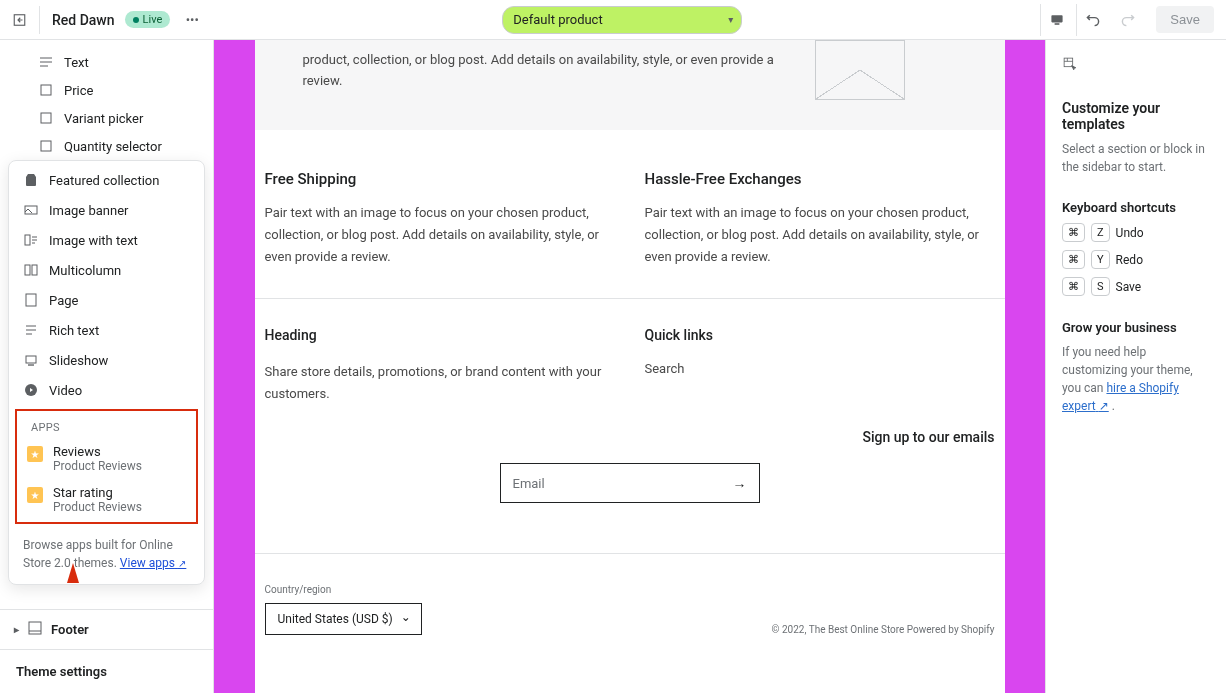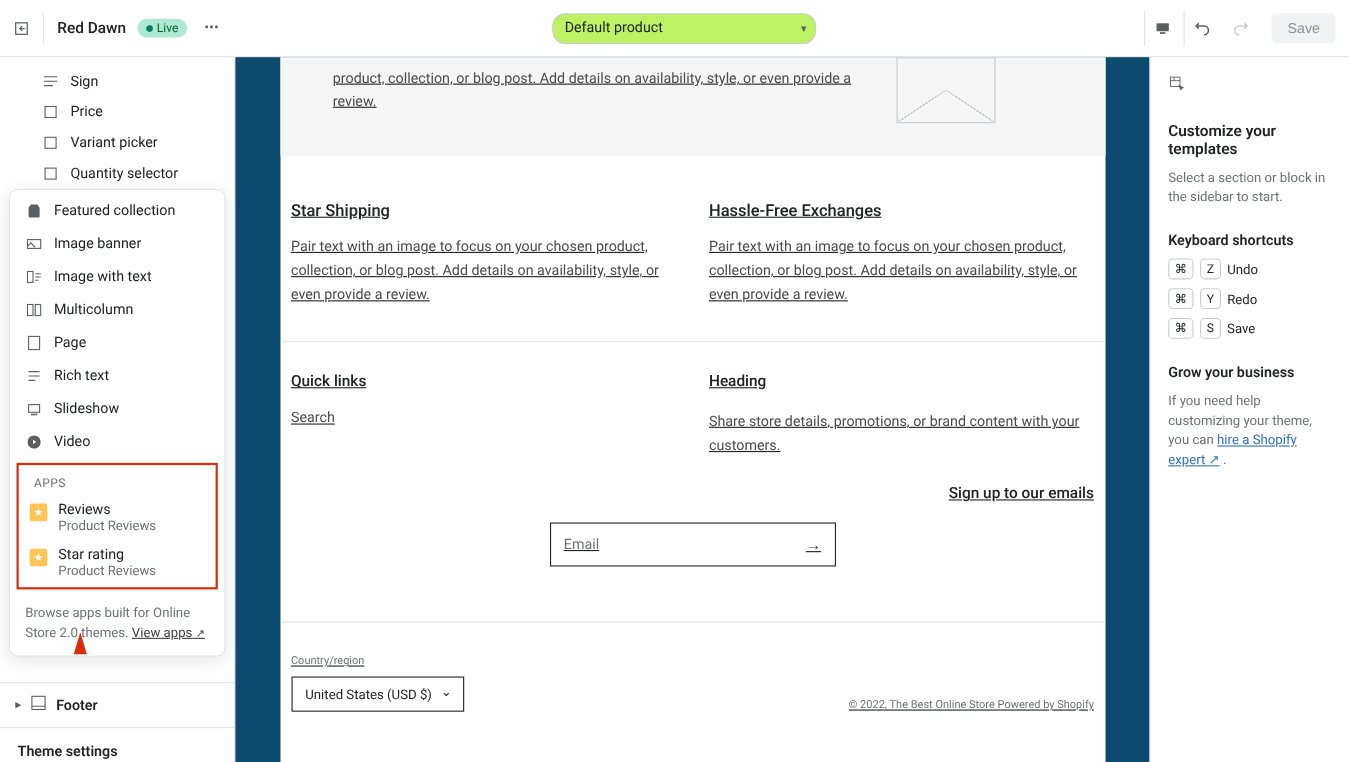--- a/index.html
+++ b/index.html
@@ -1,18 +1,18 @@
 <!DOCTYPE html>
 <html><head>
 <meta charset="utf-8">
 <style>
   * { box-sizing: border-box; margin: 0; padding: 0; }
   body { font-family: -apple-system, BlinkMacSystemFont, "Segoe UI", Roboto, sans-serif; font-size: 13px; color: #202223; background: #fff; }
   
-  .topbar { height: 52px; border-bottom: 1px solid #e1e3e5; display: flex; align-items: center; justify-content: flex-start; padding: 0 12px; }
+  .topbar { height: 40px; border-bottom: 1px solid #e1e3e5; display: flex; align-items: center; justify-content: flex-start; padding: 0 12px; }
   .topbar-left { display: flex; align-items: center; gap: 10px; }
   .exit-btn { width: 28px; height: 28px; display: flex; align-items: center; justify-content: center; border: none; background: none; cursor: pointer; border-right: 1px solid #e1e3e5; padding-right: 12px; margin-right: 2px; }
   .shop-name { font-weight: 500; font-size: 14px; }
   .live-badge { background: #aee9d1; color: #0a5f35; font-size: 11px; padding: 2px 8px; border-radius: 10px; display: inline-flex; align-items: center; gap: 4px; }
   .live-badge::before { content: ""; width: 6px; height: 6px; background: #008060; border-radius: 50%; }
   .more-btn { width: 24px; height: 24px; display: flex; align-items: center; justify-content: center; cursor: pointer; color: #5c5f62; }
   .topbar-center { flex: 1; display: flex; justify-content: center; }
   .product-select { width: 240px; height: 28px; border: 1px solid #c9cccf; border-radius: 12px; padding: 0 24px 0 10px; font-size: 13px; background: #bef264; position: relative; display: flex; align-items: center; cursor: pointer; }
   .product-select::after { content: "▾"; position: absolute; right: 8px; color: #5c5f62; font-size: 10px; }
   .topbar-right { display: flex; align-items: center; gap: 4px; }
@@ -29,27 +29,27 @@
   .popup { position: absolute; left: 8px; right: 8px; top: 120px; background: #fff; border: 1px solid #e1e3e5; border-radius: 8px; box-shadow: 0 4px 16px rgba(0,0,0,0.1); padding: 4px 0; z-index: 10; }
   .popup-item { display: flex; align-items: center; gap: 10px; padding: 7px 14px; cursor: pointer; font-size: 13px; }
   .popup-icon { width: 16px; height: 16px; display: flex; align-items: center; justify-content: center; color: #5c5f62; }
   .popup-header { font-size: 11px; color: #6d7175; padding: 8px 14px 4px; text-transform: uppercase; letter-spacing: 0.3px; }
   .apps-box { border: 2px solid #d82c0d; margin: 4px 6px; padding: 2px 0; }
   .app-item { display: flex; gap: 10px; padding: 6px 10px; cursor: pointer; }
   .app-icon { width: 16px; height: 16px; background: #ffc453; border-radius: 2px; display: flex; align-items: center; justify-content: center; color: #fff; font-size: 10px; flex-shrink: 0; margin-top: 2px; }
   .app-text { display: flex; flex-direction: column; }
   .app-sub { font-size: 12px; color: #6d7175; }
   .browse-text { font-size: 12px; color: #6d7175; padding: 8px 14px; line-height: 1.5; }
-  .browse-text a { color: #404040; text-decoration: underline; }
+  .browse-text a { color: #1d4ed8; text-decoration: underline; }
   .ext-icon { font-size: 10px; }
   
   .footer-row { display: flex; align-items: center; gap: 8px; padding: 10px 14px; border-top: 1px solid #e1e3e5; font-weight: 600; font-size: 13px; cursor: pointer; }
   .theme-settings { padding: 14px 16px; border-top: 1px solid #e1e3e5; font-weight: 600; font-size: 13px; cursor: pointer; }
   
-  .canvas { flex: 1; background: #0c4a6e; overflow-y: auto; padding: 0 30px; text-decoration: underline; }
+  .canvas { flex: 1; background: #d946ef; overflow-y: auto; padding: 0 30px; }
   .preview { background: #fff; max-width: 750px; margin: 0 auto; min-height: 100%; }
   .feature-box { background: #f6f6f7; padding: 0 0 30px; display: flex; gap: 40px; }
   .feature-text { flex: 1; padding: 10px 0 0 48px; font-size: 13px; color: #4a4a4a; line-height: 1.6; }
   .feature-img { width: 90px; height: 60px; border: 1px solid #c9cccf; margin-right: 100px; background: linear-gradient(to bottom right, transparent 49%, #c9cccf 49%, #c9cccf 51%, transparent 51%), linear-gradient(to bottom left, transparent 49%, #c9cccf 49%, #c9cccf 51%, transparent 51%); background-size: 50% 50%; background-repeat: no-repeat; background-position: bottom left, bottom right; }
   
   .two-col { display: flex; padding: 40px 10px 30px; gap: 30px; }
   .col { flex: 1; }
   .col h3 { font-size: 15px; font-weight: 500; margin-bottom: 14px; }
   .col p { font-size: 13px; color: #4a4a4a; line-height: 1.7; }
   
@@ -127,21 +127,21 @@
 
 <div class="layout">
   <div class="leftbar">
     <div class="section-list">
       <div class="sec-item">
           <span class="sec-icon">
             <svg viewBox="0 0 16 16" fill="none" stroke="currentColor">
               <path d="M2 4h12M2 8h12M2 12h8"></path>
             </svg>
           </span>
-          <span>Sign</span>
+          <span>Text</span>
         </div>
       <div class="sec-item">
           <span class="sec-icon">
             <svg viewBox="0 0 16 16" fill="none" stroke="currentColor">
               <rect x="3" y="3" width="10" height="10"></rect>
             </svg>
           </span>
           <span>Price</span>
         </div>
       <div class="sec-item">
@@ -282,37 +282,37 @@
   </div>
 
   <div class="canvas">
     <div class="preview">
       <div class="feature-box">
         <div class="feature-text">product, collection, or blog post. Add details on availability, style, or even provide a review.</div>
         <div class="feature-img"></div>
       </div>
       <div class="two-col">
         <div class="col">
-          <h3>Star Shipping</h3>
+          <h3>Free Shipping</h3>
           <p>Pair text with an image to focus on your chosen product, collection, or blog post. Add details on availability, style, or even provide a review.</p>
         </div>
         <div class="col">
           <h3>Hassle-Free Exchanges</h3>
           <p>Pair text with an image to focus on your chosen product, collection, or blog post. Add details on availability, style, or even provide a review.</p>
         </div>
       </div>
       <div class="footer-area">
         <div class="footer-cols">
           <div class="fcol">
+            <h4>Heading</h4>
+            <p>Share store details, promotions, or brand content with your customers.</p>
+          </div>
+          <div class="fcol">
             <h4>Quick links</h4>
             <div class="link">Search</div>
-          </div>
-          <div class="fcol">
-            <h4>Heading</h4>
-            <p>Share store details, promotions, or brand content with your customers.</p>
           </div>
         </div>
         <div class="signup">
           <div class="signup-title">Sign up to our emails</div>
           <div class="email-box">
             <span class="email-label">Email</span>
             <span class="arrow">→</span>
           </div>
         </div>
       </div>

